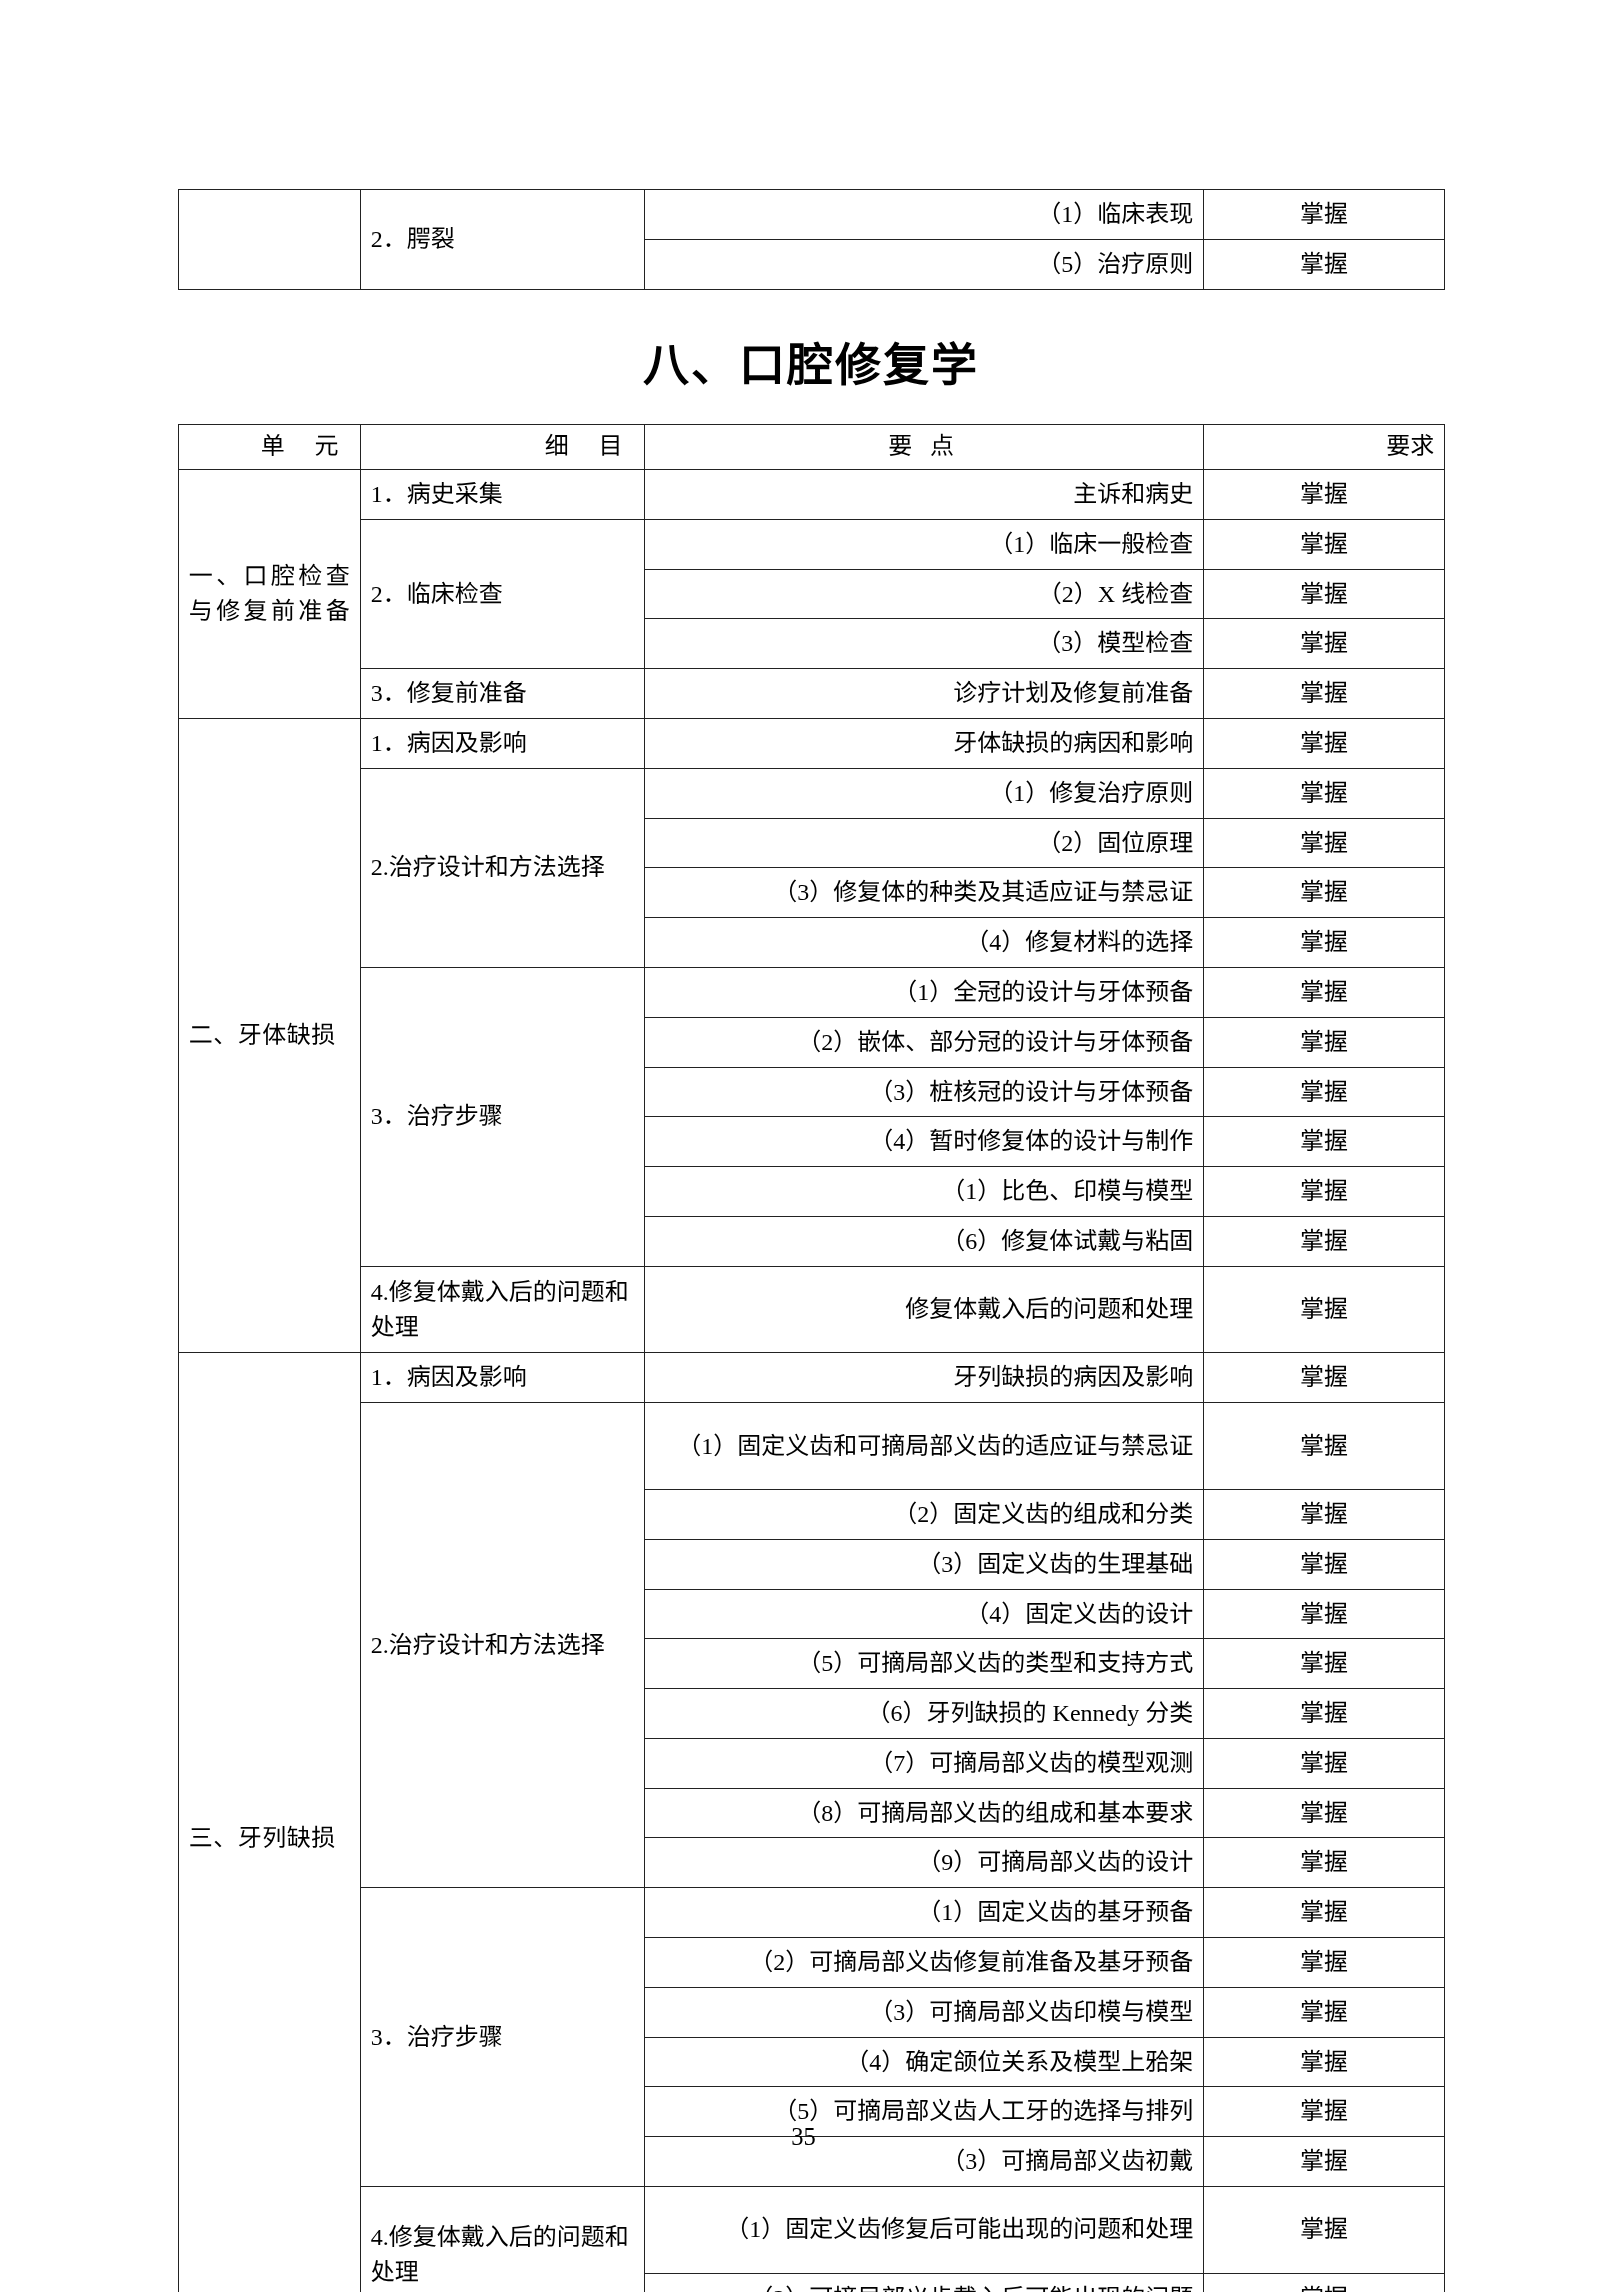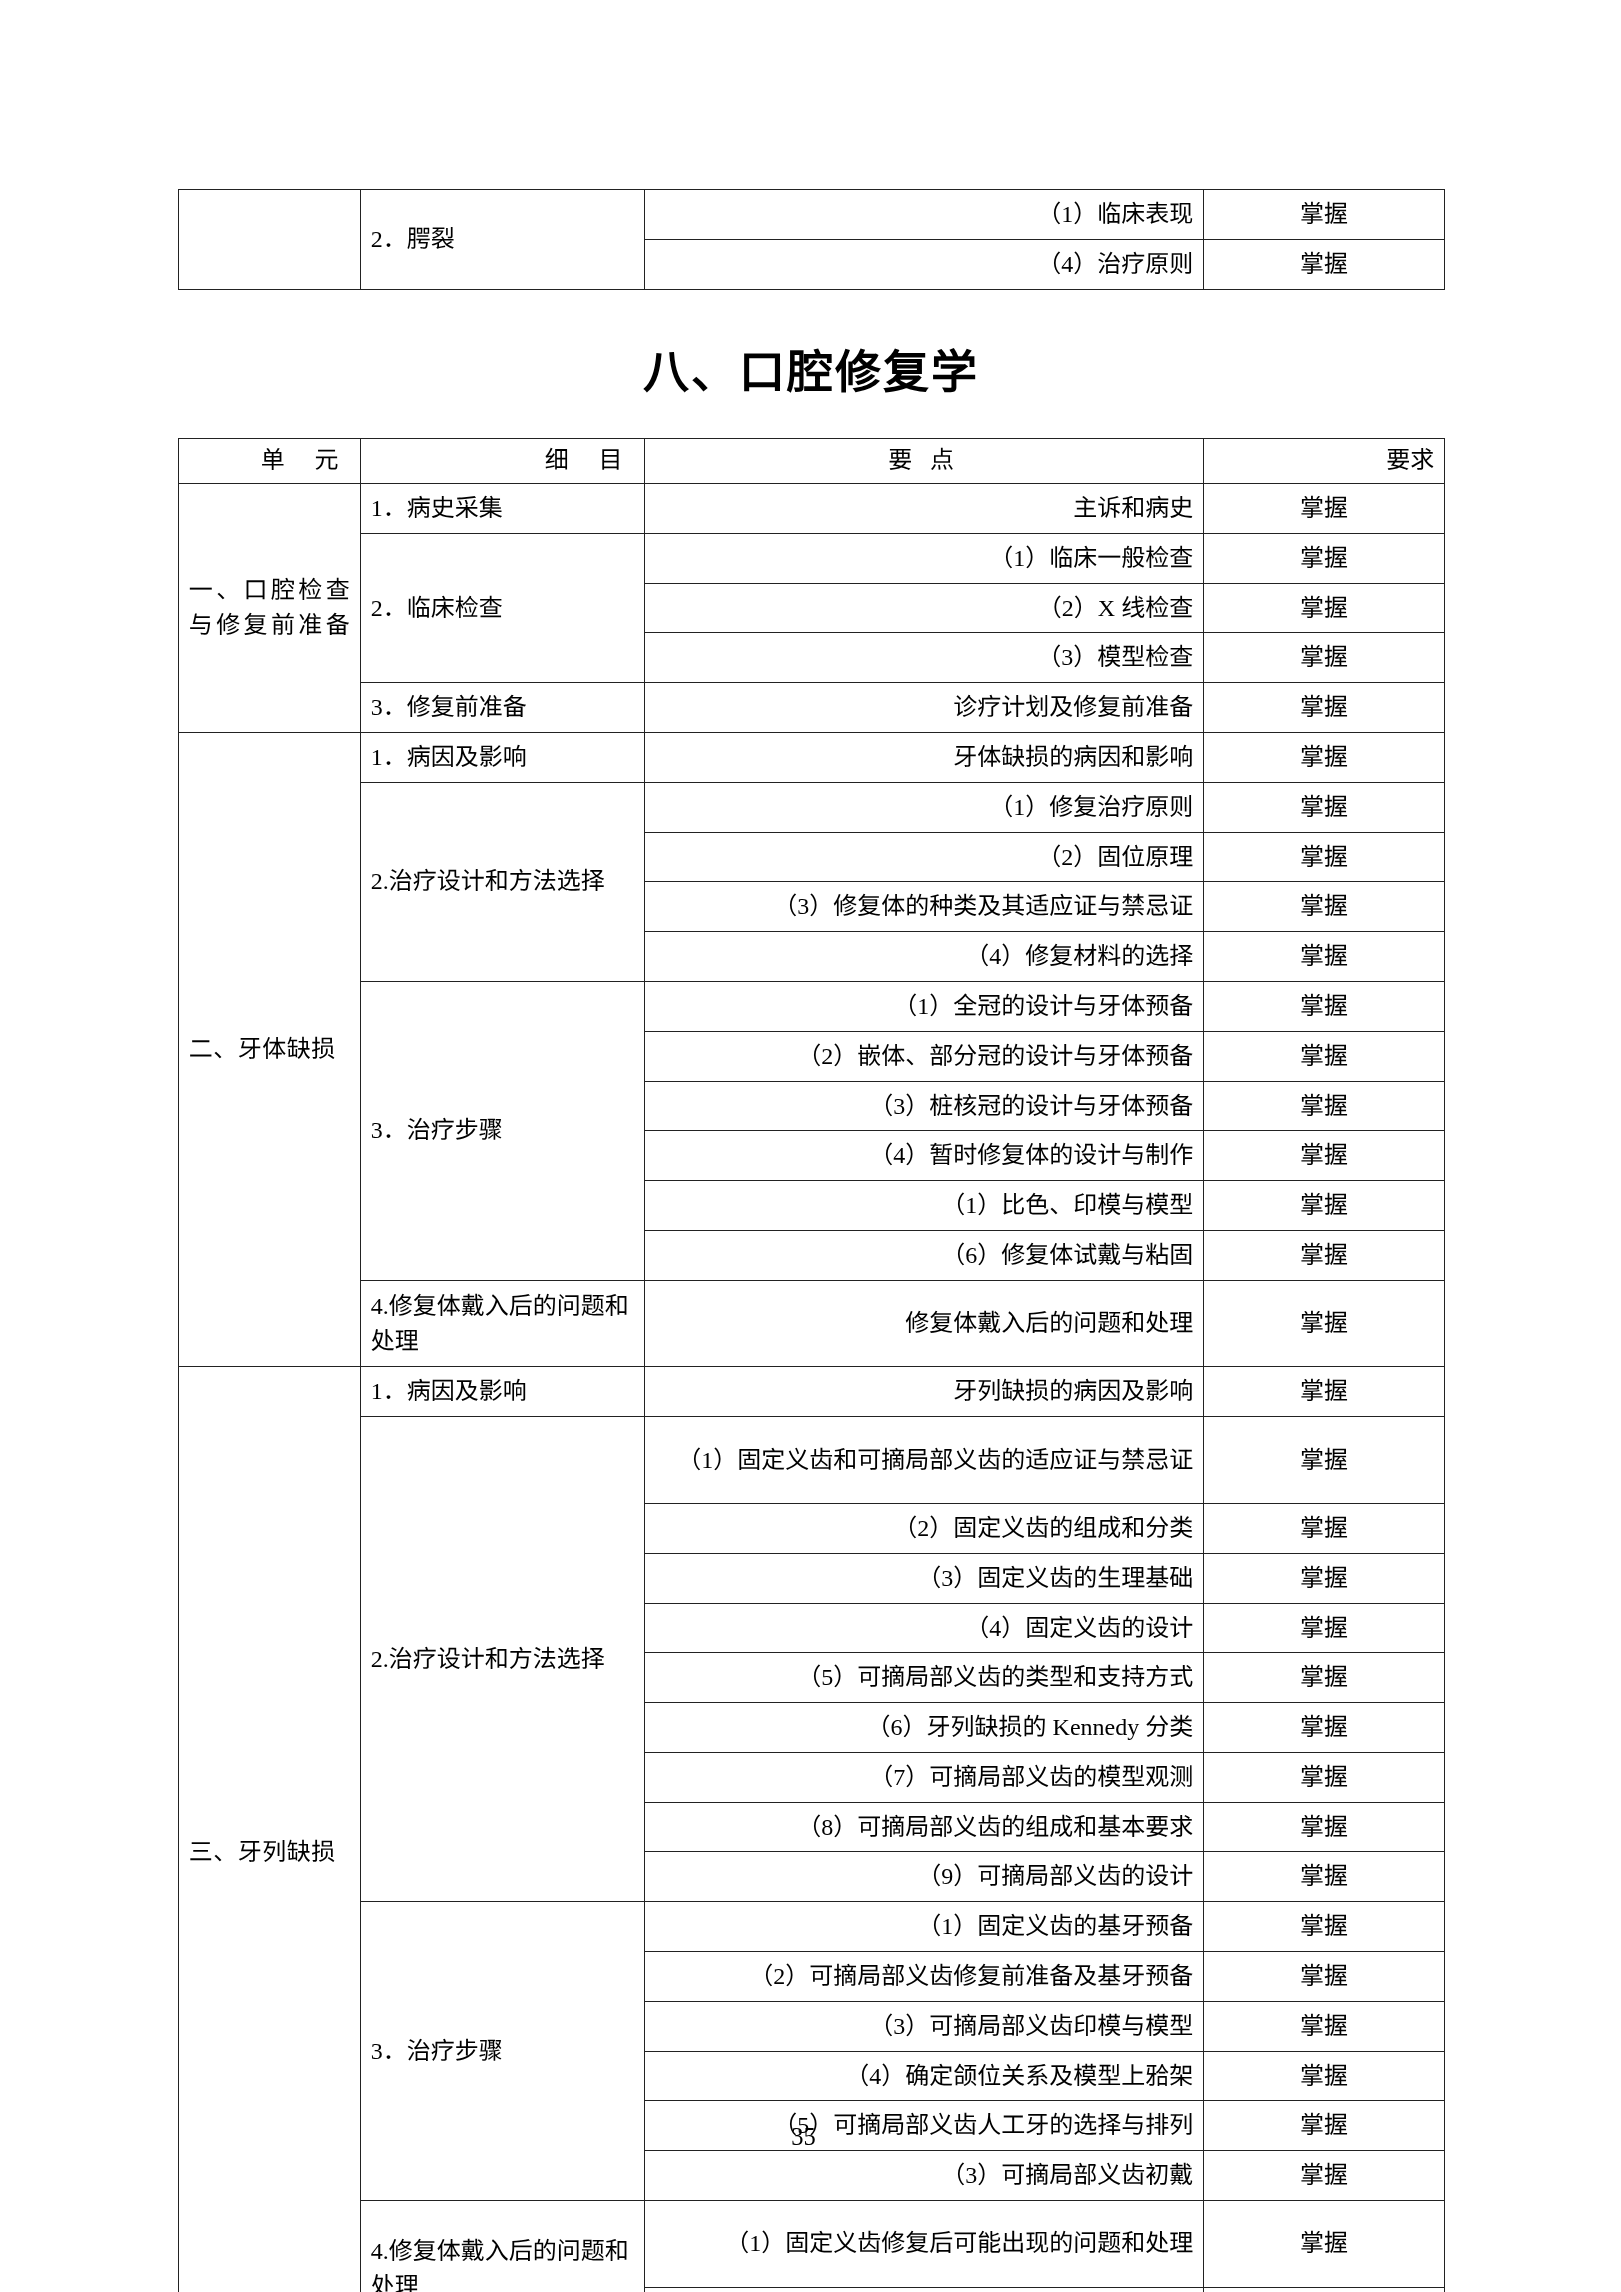--- a/index.html
+++ b/index.html
@@ -94,21 +94,21 @@
   .row-h-std td { height: 39px; }
   .row-h-tall td { height: 76px; }
 
   
   .section-heading {
     text-align: center;
     font-family: "DejaVu Sans", "Liberation Sans", sans-serif;
     font-weight: bold;
     font-size: 46px;
     letter-spacing: 2px;
-    margin: 8px;
+    margin: 1px;
     padding: 0;
   }
 
   .spacer-before-heading { height: 37px; }
   .spacer-after-heading  { height: 29px; }
   .spacer-top            { height: 189px; }
 
   
   .page-number {
     position: absolute;
@@ -136,21 +136,21 @@
           <col class="c-req">
       </colgroup>
       <tbody>
         <tr class="row-h-std">
           <td class="cell-unit" rowspan="2"></td>
           <td class="cell-detail" rowspan="2">2．腭裂</td>
           <td class="cell-point">（1）临床表现</td>
           <td class="cell-req">掌握</td>
         </tr>
         <tr class="row-h-std">
-          <td class="cell-point">（4）治疗原则</td>
+          <td class="cell-point">（5）治疗原则</td>
           <td class="cell-req">掌握</td>
         </tr>
       </tbody>
     </table>
 
     <div class="spacer-before-heading"></div>
 
     <h1 class="section-heading">八、口腔修复学</h1>
 
     <div class="spacer-after-heading"></div>

